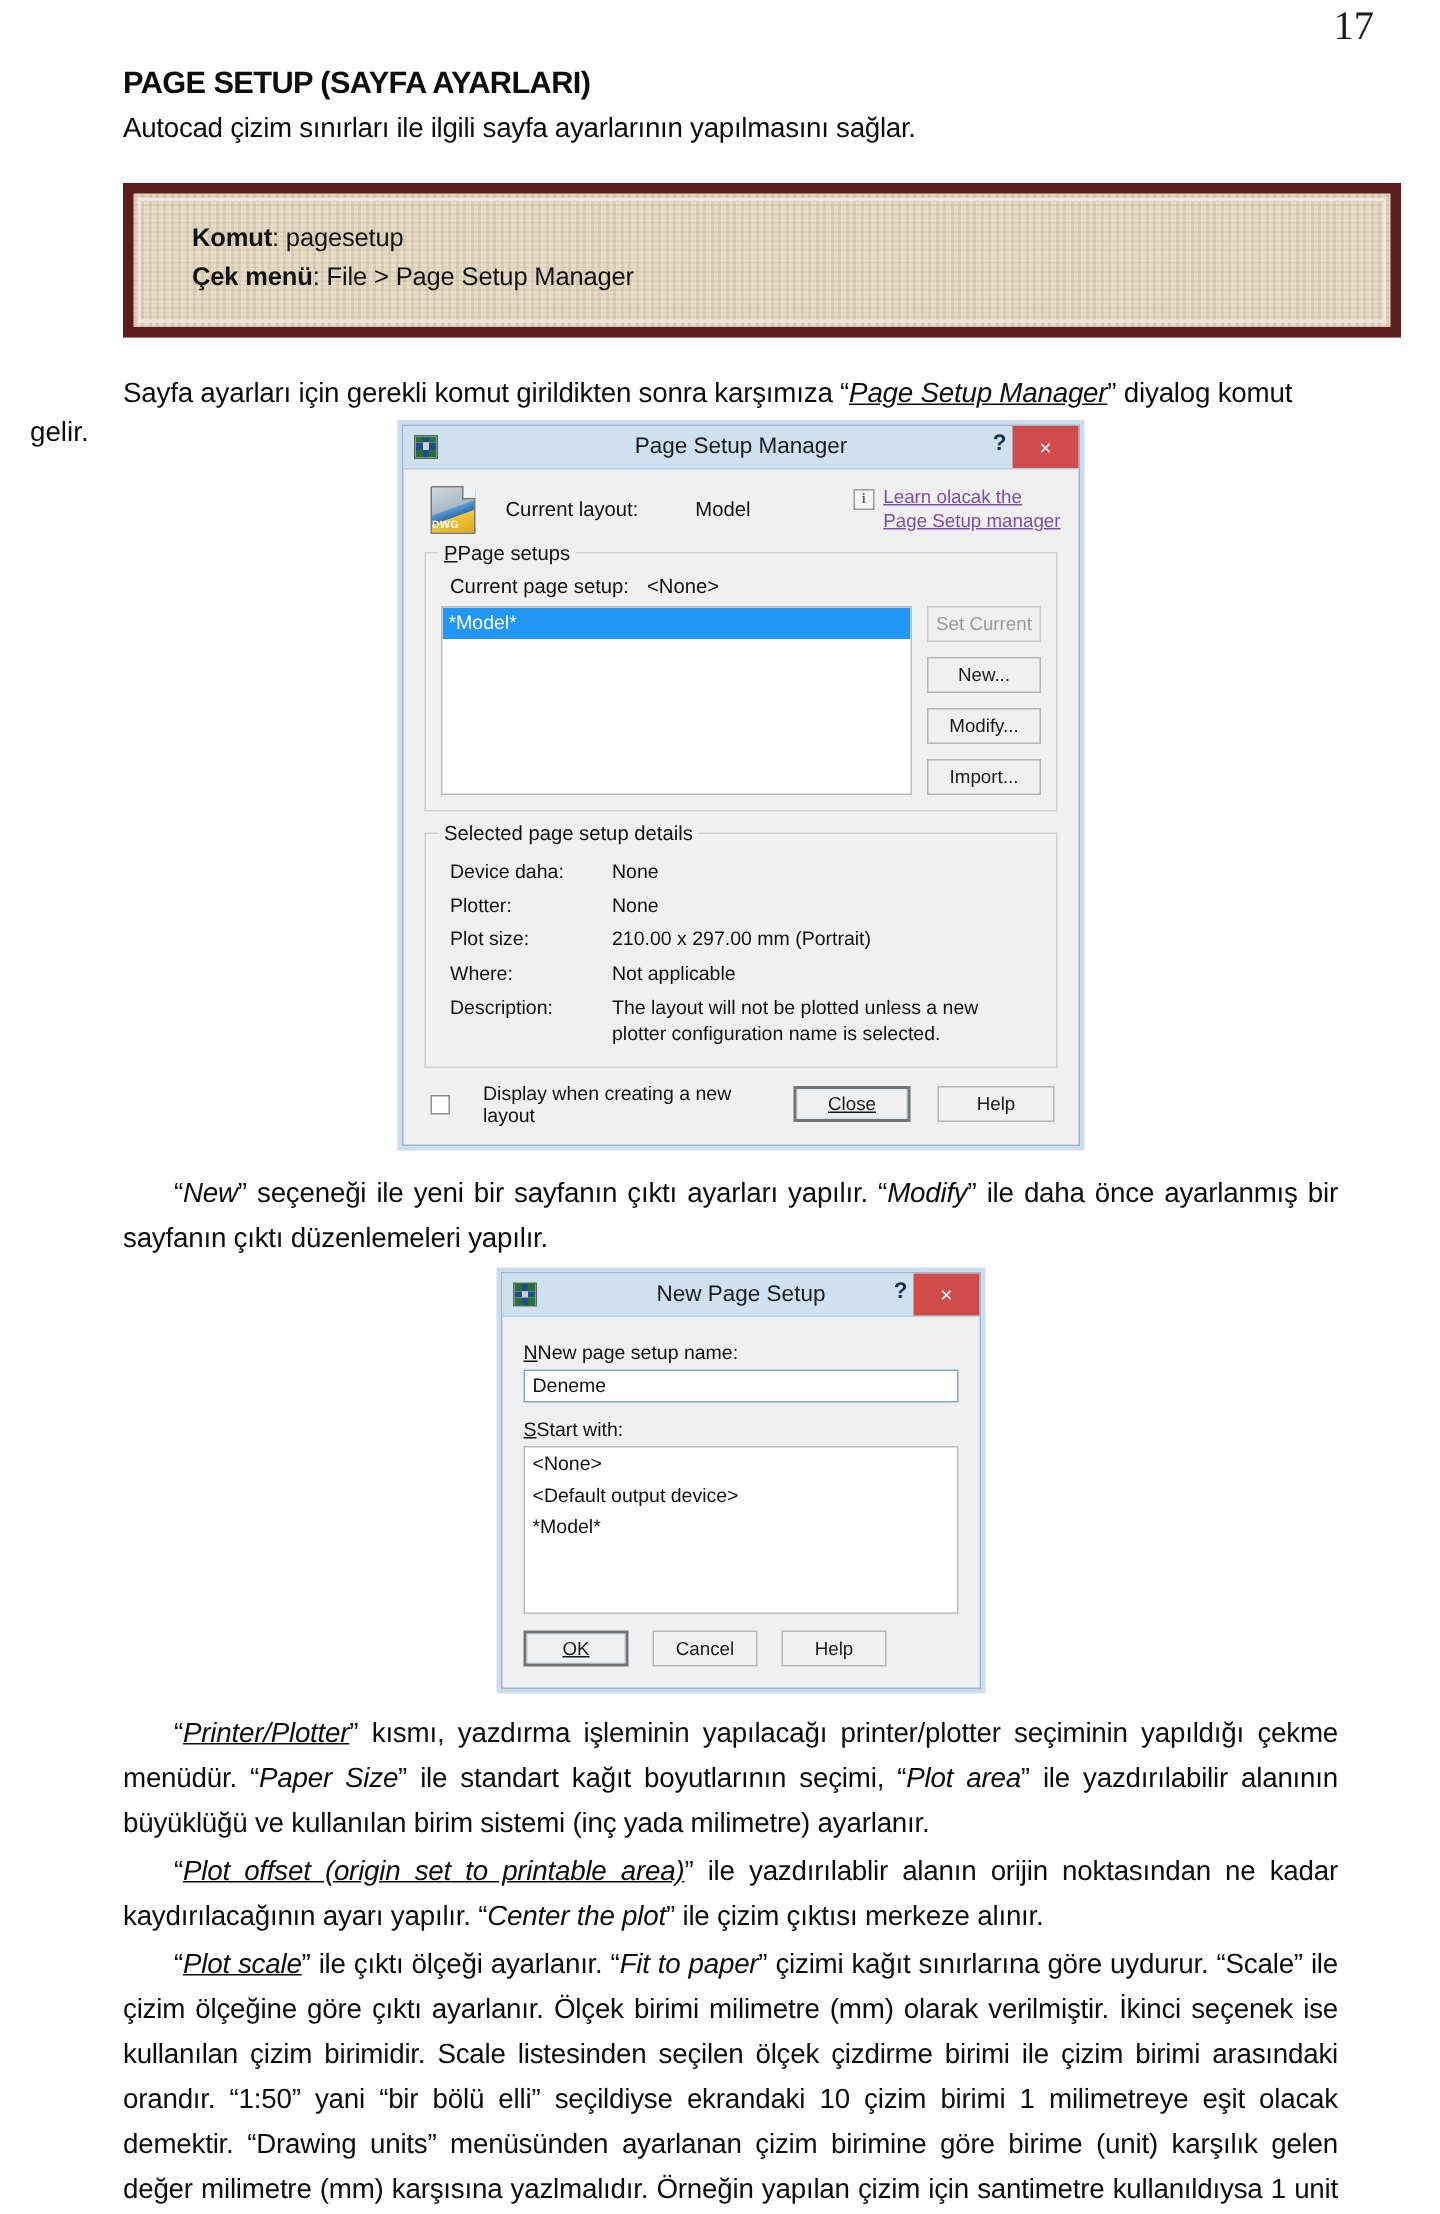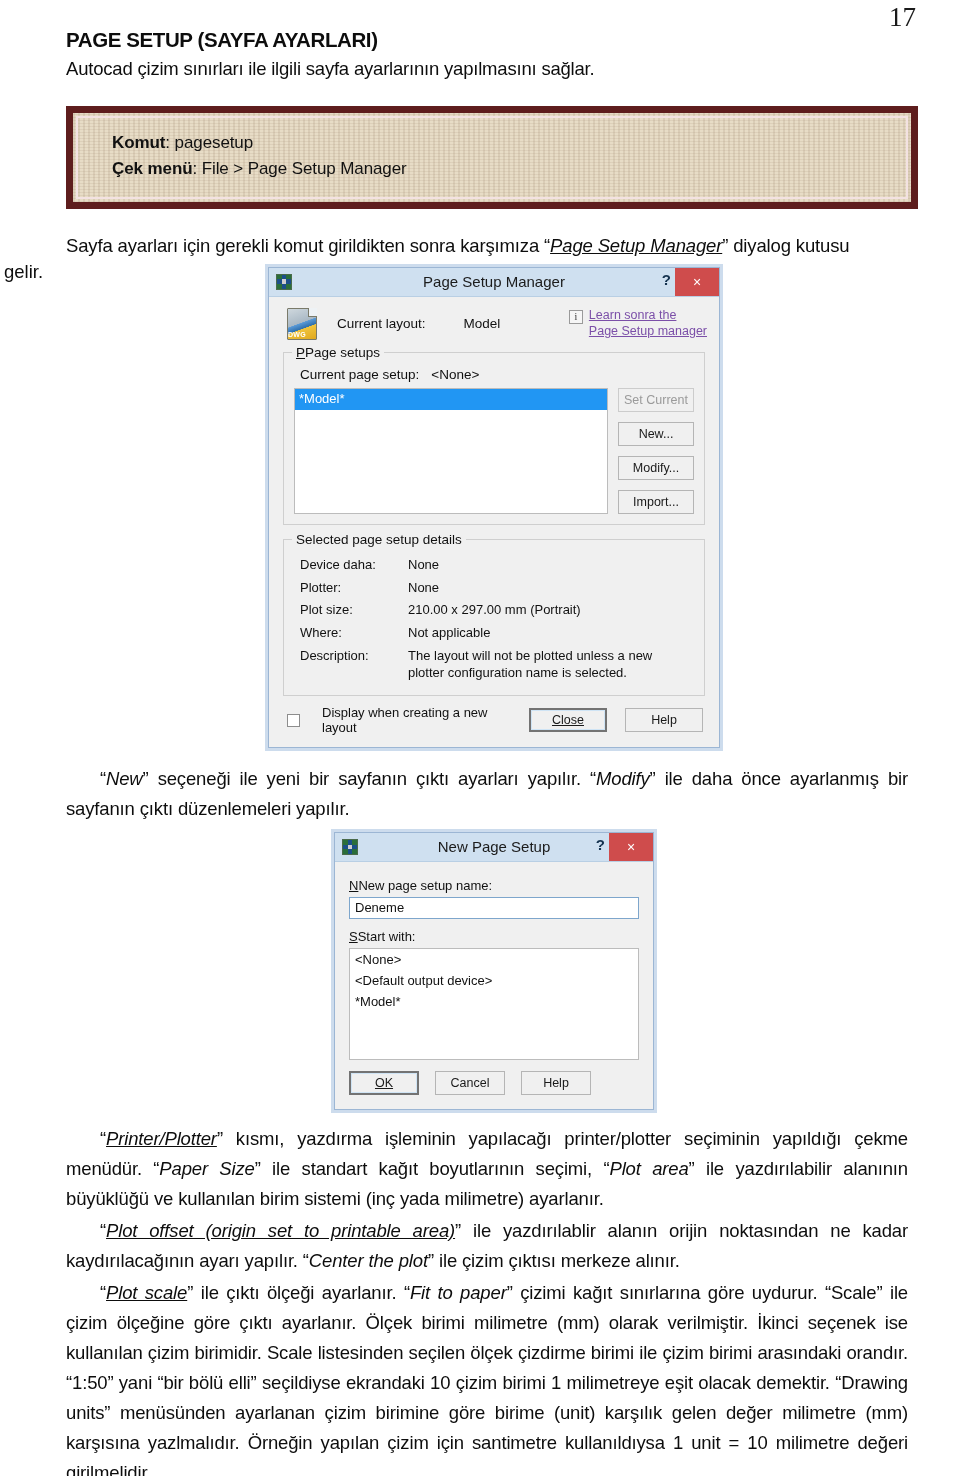--- a/index.html
+++ b/index.html
@@ -7,21 +7,21 @@
   body {
     width: 960px;
     height: 1476px;
     background: #ffffff;
     font-family: "Liberation Sans", sans-serif;
     color: #0d0d0d;
     position: relative;
     overflow: hidden;
   }
 
-  .page { position: relative; width: 940px; height: 1476px; padding: 0; }
+  .page { position: relative; width: 940px; height: 1476px; padding: 16px; }
 
   .page-number {
     position: absolute;
     top: 2px; right: 24px;
     font-family: "Liberation Serif", serif;
     font-size: 27px;
     color: #1a1a1a;
     letter-spacing: 0px;
   }
 
@@ -337,21 +337,21 @@
         <div class="komut-line">
           <b>Komut</b><span>: pagesetup</span>
         </div>
         <div class="komut-line">
           <b>Çek menü</b><span>: File &gt; Page Setup Manager</span>
         </div>
       </div>
     </div>
 
     <div class="lead-wrap para-block" style="margin-top:22px;">
-      <p class="para"><span>Sayfa ayarları için gerekli komut girildikten sonra karşımıza “</span><span class="ital-u">Page Setup Manager</span><span>” diyalog kutusu</span></p>
+      <p class="para"><span>Sayfa ayarları için gerekli komut girildikten sonra karşımıza “</span><span class="ital-u">Page Setup Manager</span><span>” diyalog komut</span></p>
       <span class="gelir-hang">gelir.</span>
     </div>
 
     <div class="fig fig-1">
       <div class="dlg" style="width:452px;">
 
         <div class="dlg-titlebar">
           <span class="dlg-appicon">
               <i></i>
               <i></i>
@@ -375,21 +375,21 @@
               <span class="sheet"></span>
                 <span class="fold"></span>
                 <span class="tag">DWG</span>
             </span>
             <span class="lbl cl-label">Current layout:</span>
             <span class="lbl cl-value">Model</span>
 
             <span class="learn-wrap">
               <span class="info-badge">i</span>
               <span class="learn-link">
-                <span>Learn sonra the</span><br>
+                <span>Learn olacak the</span><br>
                 <span>Page Setup manager</span>
               </span>
             </span>
           </div>
 
           <div class="groupbox">
             <span class="gb-title"><span class="u">P</span><span>Page setups</span></span>
 
             <div class="cps-row">
               <span>Current page setup:</span><span class="val">&lt;None&gt;</span>

